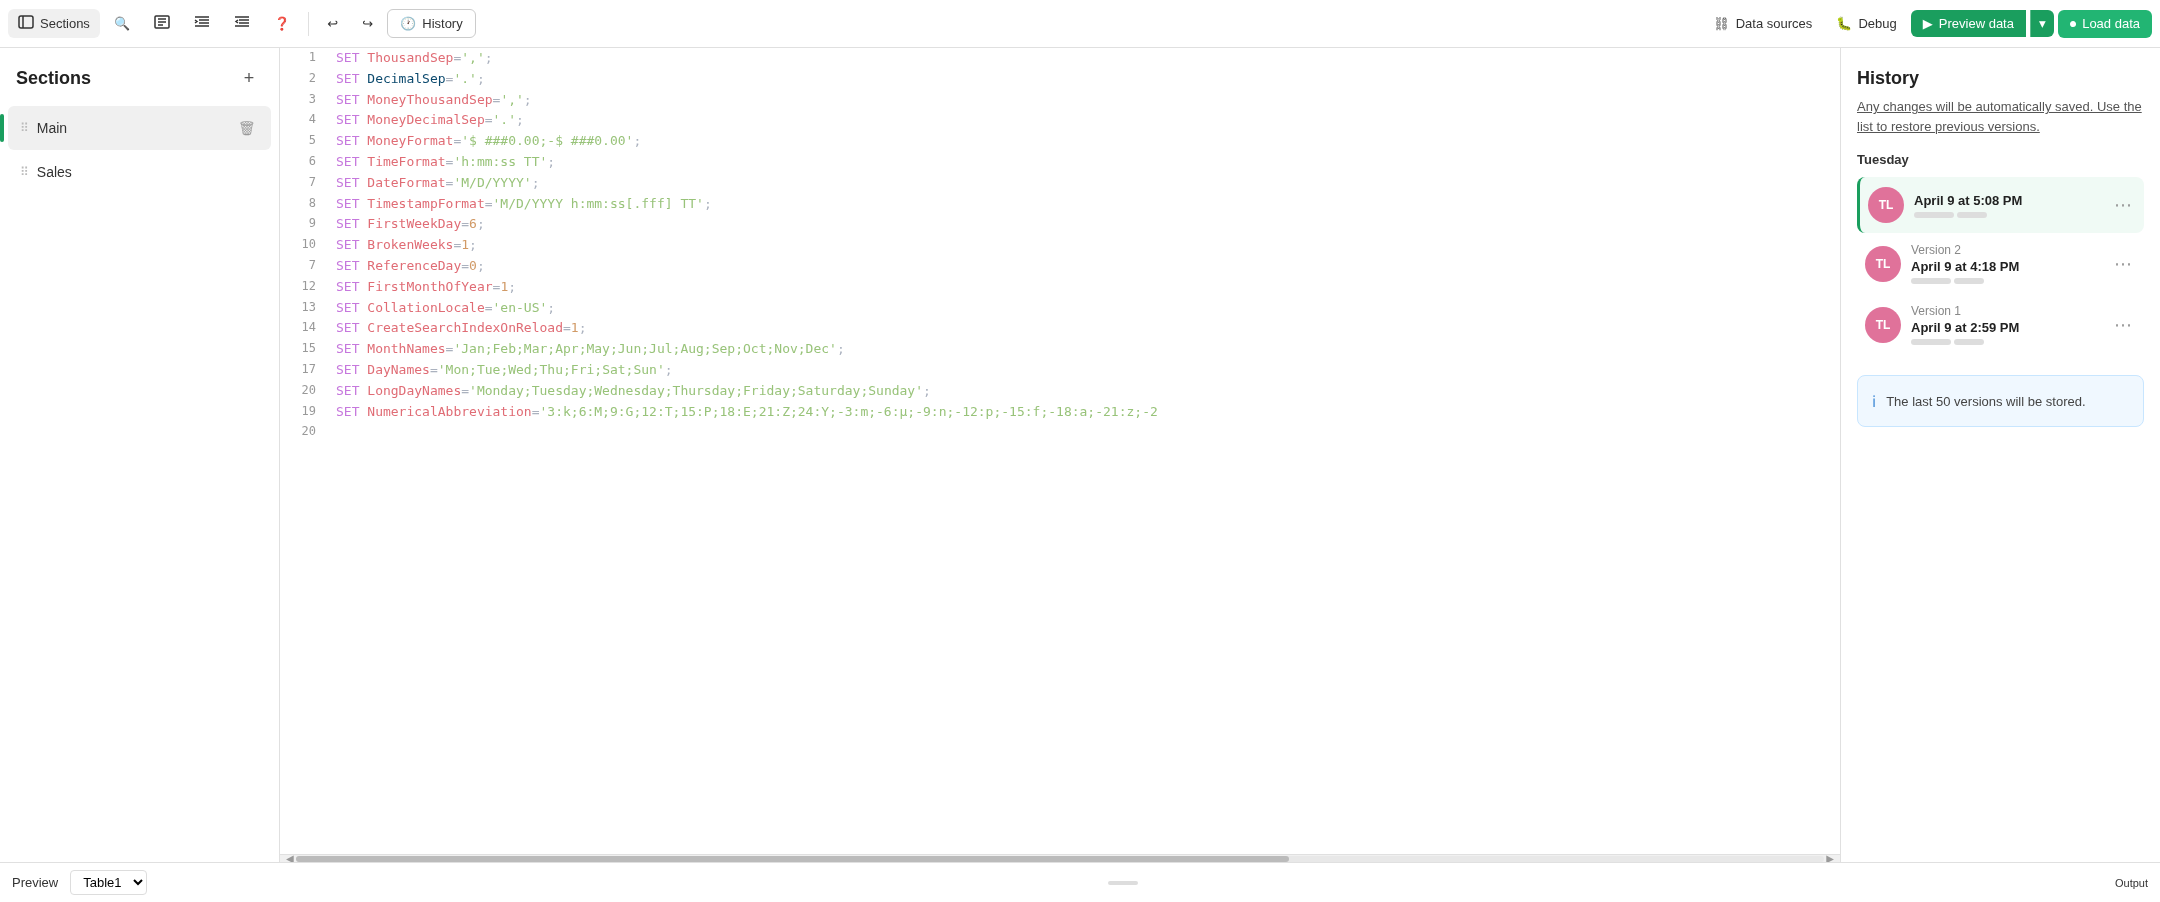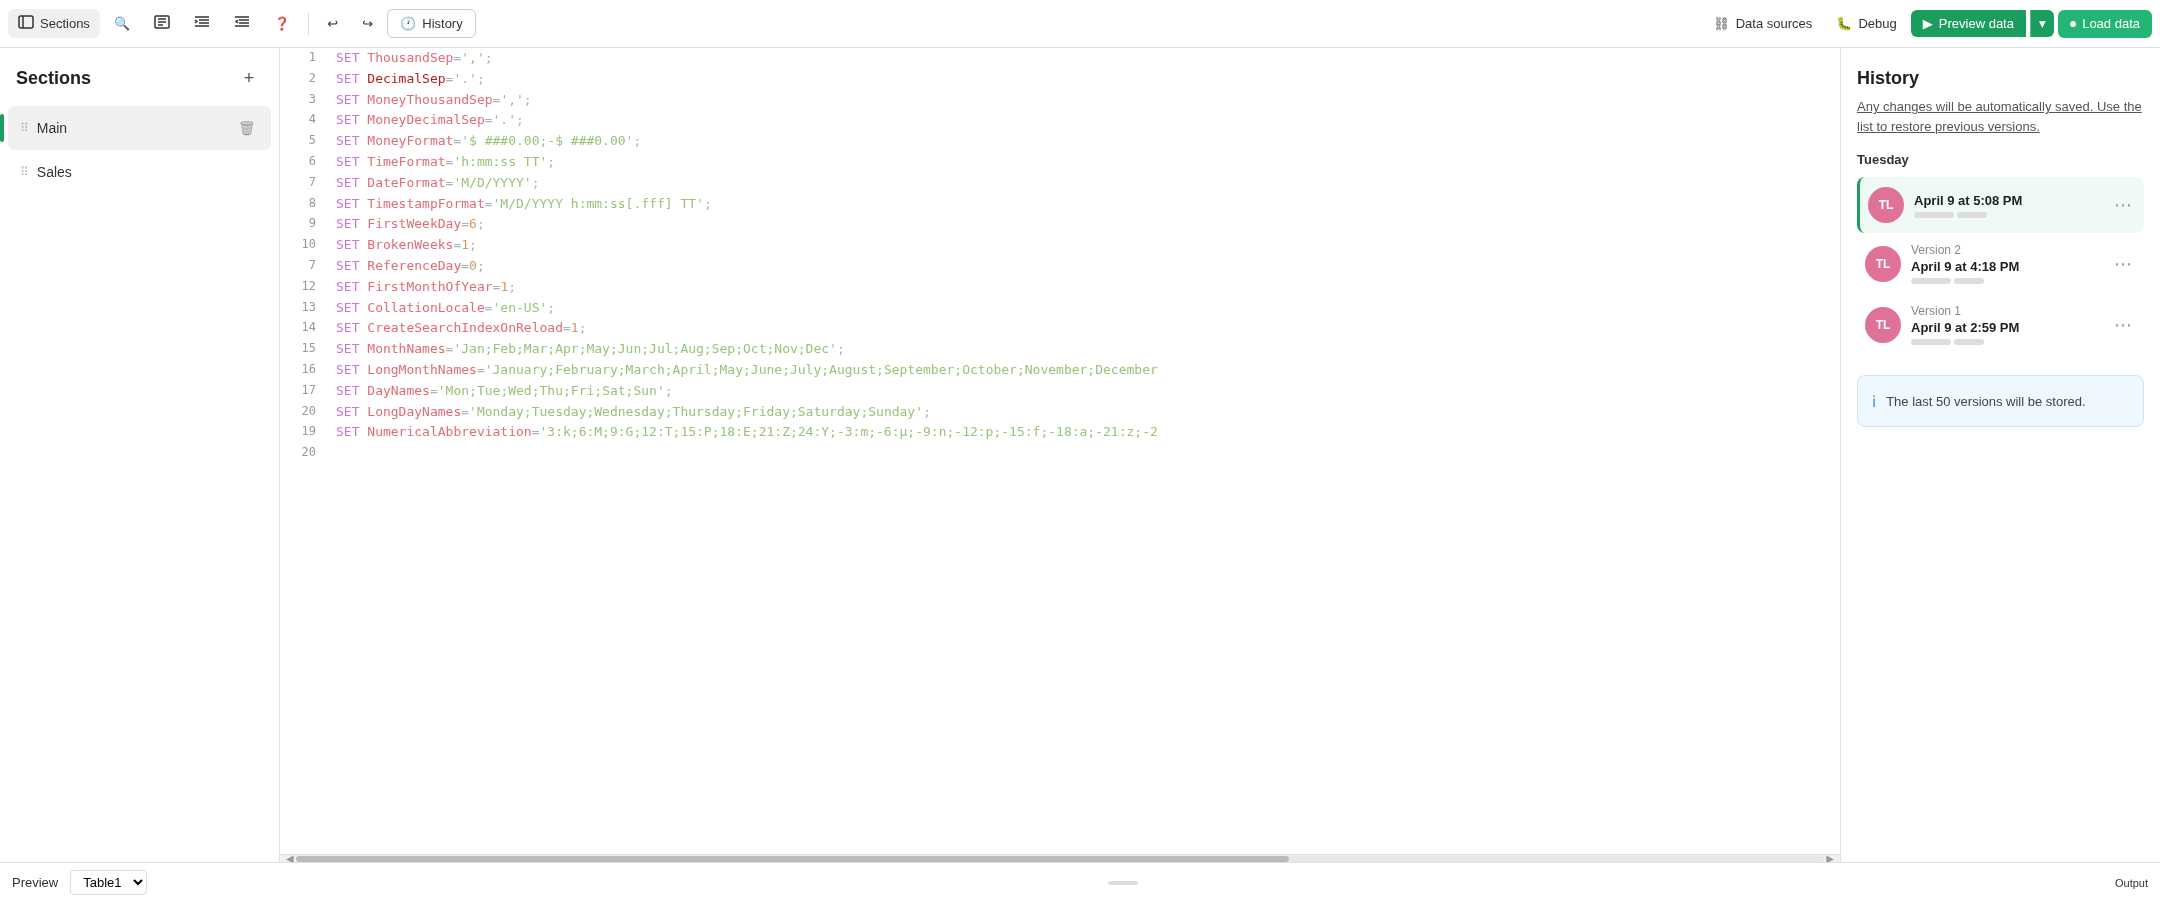--- a/index.html
+++ b/index.html
@@ -284,21 +284,21 @@
   <div class="editor-area">
     <div class="code-editor">
       <table class="code-table">
         <tbody id="code-body">
             <tr>
               <td class="line-num">1</td>
               <td class="line-code"><span style="color: rgb(198, 120, 221);">SET</span><span style="color: rgb(224, 108, 117);"> ThousandSep</span><span style="color: rgb(171, 178, 191);">=</span><span style="color: rgb(152, 195, 121);">','</span><span style="color: rgb(171, 178, 191);">;</span></td>
             </tr>
             <tr>
               <td class="line-num">2</td>
-              <td class="line-code"><span style="color: rgb(198, 120, 221);">SET</span><span style="color: #b91c1c;"> DecimalSep</span><span style="color: rgb(171, 178, 191);">=</span><span style="color: rgb(152, 195, 121);">'.'</span><span style="color: rgb(171, 178, 191);">;</span></td>
+              <td class="line-code"><span style="color: rgb(198, 120, 221);">SET</span><span style="color: #0c4a6e;"> DecimalSep</span><span style="color: rgb(171, 178, 191);">=</span><span style="color: rgb(152, 195, 121);">'.'</span><span style="color: rgb(171, 178, 191);">;</span></td>
             </tr>
             <tr>
               <td class="line-num">3</td>
               <td class="line-code"><span style="color: rgb(198, 120, 221);">SET</span><span style="color: rgb(224, 108, 117);"> MoneyThousandSep</span><span style="color: rgb(171, 178, 191);">=</span><span style="color: rgb(152, 195, 121);">','</span><span style="color: rgb(171, 178, 191);">;</span></td>
             </tr>
             <tr>
               <td class="line-num">4</td>
               <td class="line-code"><span style="color: rgb(198, 120, 221);">SET</span><span style="color: rgb(224, 108, 117);"> MoneyDecimalSep</span><span style="color: rgb(171, 178, 191);">=</span><span style="color: rgb(152, 195, 121);">'.'</span><span style="color: rgb(171, 178, 191);">;</span></td>
             </tr>
             <tr>
@@ -337,24 +337,20 @@
               <td class="line-num">13</td>
               <td class="line-code"><span style="color: rgb(198, 120, 221);">SET</span><span style="color: rgb(224, 108, 117);"> CollationLocale</span><span style="color: rgb(171, 178, 191);">=</span><span style="color: rgb(152, 195, 121);">'en-US'</span><span style="color: rgb(171, 178, 191);">;</span></td>
             </tr>
             <tr>
               <td class="line-num">14</td>
               <td class="line-code"><span style="color: rgb(198, 120, 221);">SET</span><span style="color: rgb(224, 108, 117);"> CreateSearchIndexOnReload</span><span style="color: rgb(171, 178, 191);">=</span><span style="color: rgb(209, 154, 102);">1</span><span style="color: rgb(171, 178, 191);">;</span></td>
             </tr>
             <tr>
               <td class="line-num">15</td>
               <td class="line-code"><span style="color: rgb(198, 120, 221);">SET</span><span style="color: rgb(224, 108, 117);"> MonthNames</span><span style="color: rgb(171, 178, 191);">=</span><span style="color: rgb(152, 195, 121);">'Jan;Feb;Mar;Apr;May;Jun;Jul;Aug;Sep;Oct;Nov;Dec'</span><span style="color: rgb(171, 178, 191);">;</span></td>
-            </tr>
-            <tr>
-              <td class="line-num">16</td>
-              <td class="line-code"><span style="color: rgb(198, 120, 221);">SET</span><span style="color: rgb(224, 108, 117);"> LongMonthNames</span><span style="color: rgb(171, 178, 191);">=</span><span style="color: rgb(152, 195, 121);">'January;February;March;April;May;June;July;August;September;October;November;December</span></td>
             </tr>
             <tr>
               <td class="line-num">17</td>
               <td class="line-code"><span style="color: rgb(198, 120, 221);">SET</span><span style="color: rgb(224, 108, 117);"> DayNames</span><span style="color: rgb(171, 178, 191);">=</span><span style="color: rgb(152, 195, 121);">'Mon;Tue;Wed;Thu;Fri;Sat;Sun'</span><span style="color: rgb(171, 178, 191);">;</span></td>
             </tr>
             <tr>
               <td class="line-num">20</td>
               <td class="line-code"><span style="color: rgb(198, 120, 221);">SET</span><span style="color: rgb(224, 108, 117);"> LongDayNames</span><span style="color: rgb(171, 178, 191);">=</span><span style="color: rgb(152, 195, 121);">'Monday;Tuesday;Wednesday;Thursday;Friday;Saturday;Sunday'</span><span style="color: rgb(171, 178, 191);">;</span></td>
             </tr>
             <tr>

